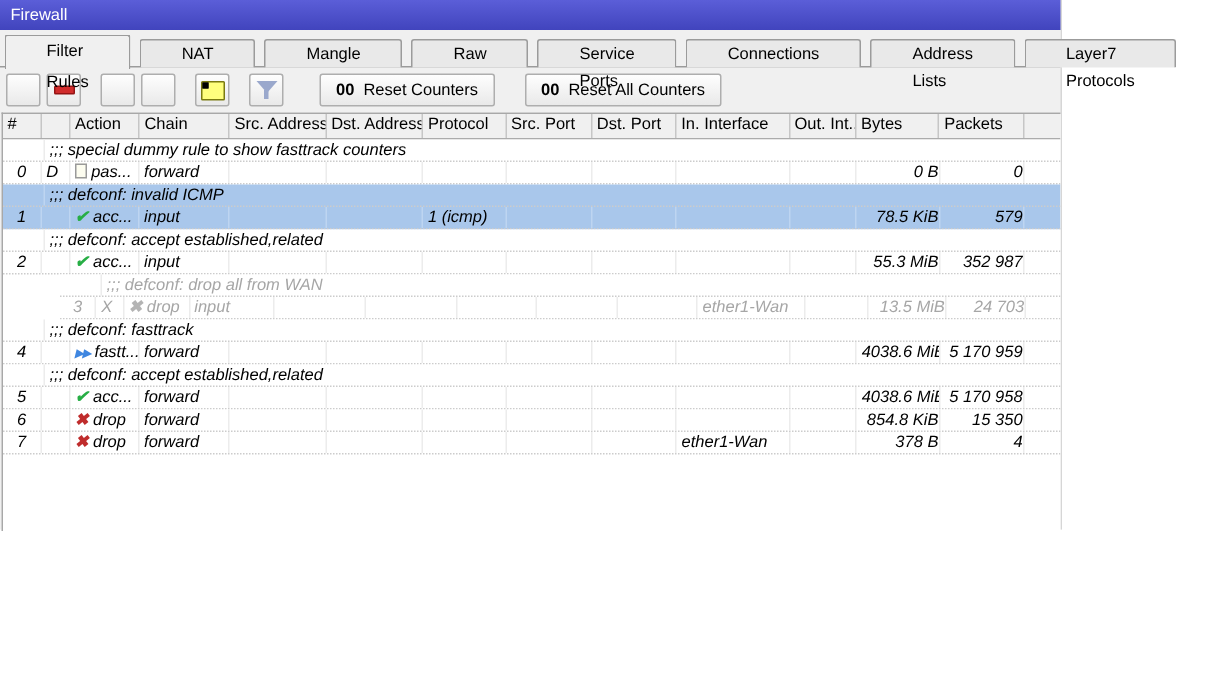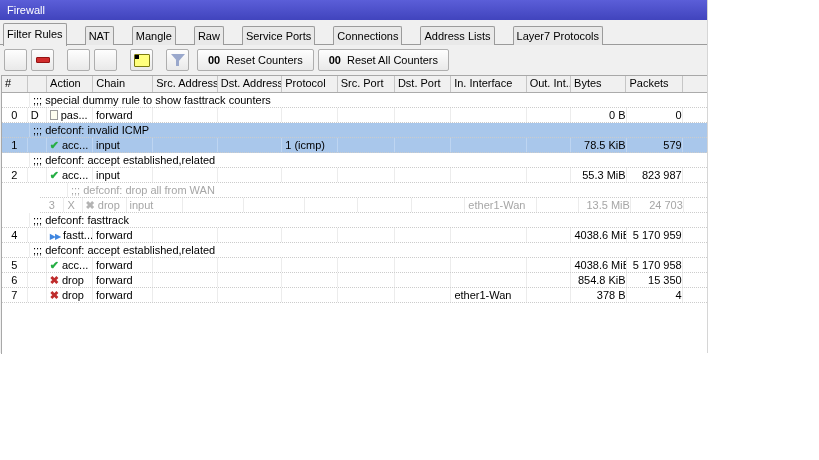--- a/index.html
+++ b/index.html
@@ -9,52 +9,52 @@
   .window{position:absolute;left:0;top:0;width:708px;height:353px;background:#f0f0f0;
           border-right:1px solid #d6d6d6;box-sizing:border-box;}
 
   
   .titlebar{height:20px;background:linear-gradient(#5b5ed8,#4144bd);color:#fff;
             font-size:11px;line-height:20px;padding-left:7px;}
 
   
   .tabbar{height:25px;display:flex;align-items:flex-end;padding-left:3px;position:relative;background:#f0f0f0;}
   .tabbar::after{content:'';position:absolute;left:0;right:0;bottom:0;height:1px;background:#9b9b9b;}
-  .tab{position:relative;z-index:1;font-size:11px;padding:0 3px;border:1px solid #9b9b9b;border-bottom:none;
-       border-radius:2px 2px 0 0;margin-right:18px;background:#e9e9e9;height:18px;line-height:18px;color:#000;cursor:default;}
+  .tab{position:relative;z-index:1;font-size:11px;padding:0 27px;border:1px solid #9b9b9b;border-bottom:none;
+       border-radius:2px 2px 0 0;margin-right:6px;background:#e9e9e9;height:18px;line-height:18px;color:#000;cursor:default;}
   .tab.active{z-index:3;height:22px;line-height:21px;background:#f0f0f0;margin-bottom:-1px;}
 
   
   .toolbar{display:flex;align-items:center;padding:4px 0 4px 4px;height:22px;}
   .tbtn{width:23px;height:22px;border:1px solid #aeaeae;background:linear-gradient(#fefefe,#e9e9e9);
         border-radius:2px;display:flex;align-items:center;justify-content:center;margin-right:4px;
         box-sizing:border-box;padding:0;cursor:default;}
   .tbtn.gap{margin-left:9px;}
   .rbtn{height:22px;border:1px solid #aeaeae;background:linear-gradient(#fefefe,#e9e9e9);border-radius:2px;
-        font-size:11px;padding:0 10px;display:flex;gap:6px;align-items:center;margin-left:4px;box-sizing:border-box;cursor:default;}
+        font-size:11px;padding:0 10px;display:flex;gap:6px;align-items:center;margin-left:20px;box-sizing:border-box;cursor:default;}
   .rbtn b{font-weight:bold;}
   .g-plus{color:#2326b8;font-weight:bold;font-size:15px;line-height:1;}
   .g-minus{display:inline-block;width:12px;height:4px;background:#d12c2c;border:1px solid #941414;border-radius:1px;}
   .g-check{color:#3b3fc2;font-weight:bold;font-size:13px;line-height:1;}
   .g-cross{color:#c82424;font-weight:bold;font-size:12px;line-height:1;}
   .g-note{display:inline-block;width:14px;height:11px;background:#ffff7d;border:1px solid #7a7a10;border-radius:1px;position:relative;}
   .g-note::after{content:'';position:absolute;left:0;top:0;border-style:solid;border-width:4px 4px 0 0;border-color:#fdfdе8 transparent transparent transparent;}
   .g-funnel{position:relative;width:16px;height:14px;display:inline-block;}
   .g-funnel::before{content:'';position:absolute;left:1px;top:1px;border-left:7px solid transparent;
         border-right:7px solid transparent;border-top:8px solid #9aa8cc;}
   .g-funnel::after{content:'';position:absolute;left:6.5px;top:7px;width:3px;height:6px;background:#9aa8cc;}
 
   
   .tablearea{position:relative;margin-left:1px;border-left:1px solid #a8a8a8;border-top:1px solid #a8a8a8;
              background:#fff;height:278px;overflow:hidden;}
   .hdr{display:flex;height:16px;background:#f0f0f0;border-bottom:1px solid #ababab;}
   .hcell{box-sizing:border-box;font-size:11px;line-height:15px;padding:0 3px;border-right:1px solid #c6c6c6;
          overflow:hidden;white-space:nowrap;color:#000;cursor:default;}
   .row{display:flex;height:15px;line-height:14px;font-size:11px;border-bottom:1px dotted #cccccc;
-       box-sizing:border-box;background:#fff;color:#000;cursor:default;}
+       box-sizing:border-box;background:#fff;color:#000;cursor:default;font-style:italic;}
   .cell{box-sizing:border-box;padding:0 3px;border-right:1px solid #ececec;overflow:hidden;white-space:nowrap;}
   .row.selected{background:#a9c7eb;}
   .row.selected .cell{border-right-color:#bed5f1;}
   .row.disabled{color:#a6a6a6;margin-left:38px;}
   .cell.num{text-align:center;padding:0 1px;}
   .cell.r{text-align:right;padding-right:0;}
   .comment-span{flex:1;padding-left:3px;white-space:pre;overflow:hidden;}
   .c0{width:28px;} .c1{width:20px;} .c2{width:50px;} .c3{width:65px;} .c4{width:70px;}
   .c5{width:70px;} .c6{width:60px;} .c7{width:62px;} .c8{width:61px;} .c9{width:82px;}
   .c10{width:48px;} .c11{width:60px;} .c12{width:61px;} .c13{width:26px;border-right:none;}
@@ -179,21 +179,21 @@
           <div class="cell c2"><span class="ic-accept">✔</span><span>acc...</span></div>
           <div class="cell c3">input</div>
           <div class="cell c4"></div>
           <div class="cell c5"></div>
           <div class="cell c6"></div>
           <div class="cell c7"></div>
           <div class="cell c8"></div>
           <div class="cell c9"></div>
           <div class="cell c10"></div>
           <div class="cell c11 r">55.3 MiB</div>
-          <div class="cell c12 r">823 987</div>
+          <div class="cell c12 r">352 987</div>
           <div class="cell c13"></div>
         </div>
         <div class="row disabled">
           <div class="cell c0 num"></div>
           <div class="comment-span">;;; defconf: drop all from WAN</div>
         </div>
         <div class="row disabled">
           <div class="cell c0 num">3</div>
           <div class="cell c1">X</div>
           <div class="cell c2"><span class="ic-dropx">✖</span><span>drop</span></div>

